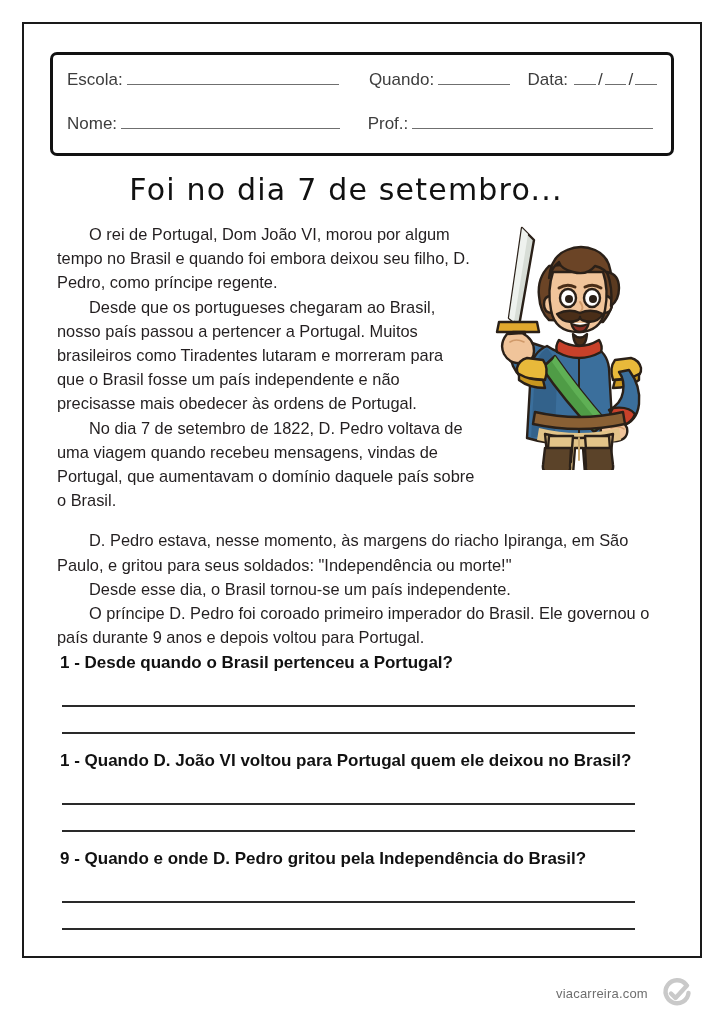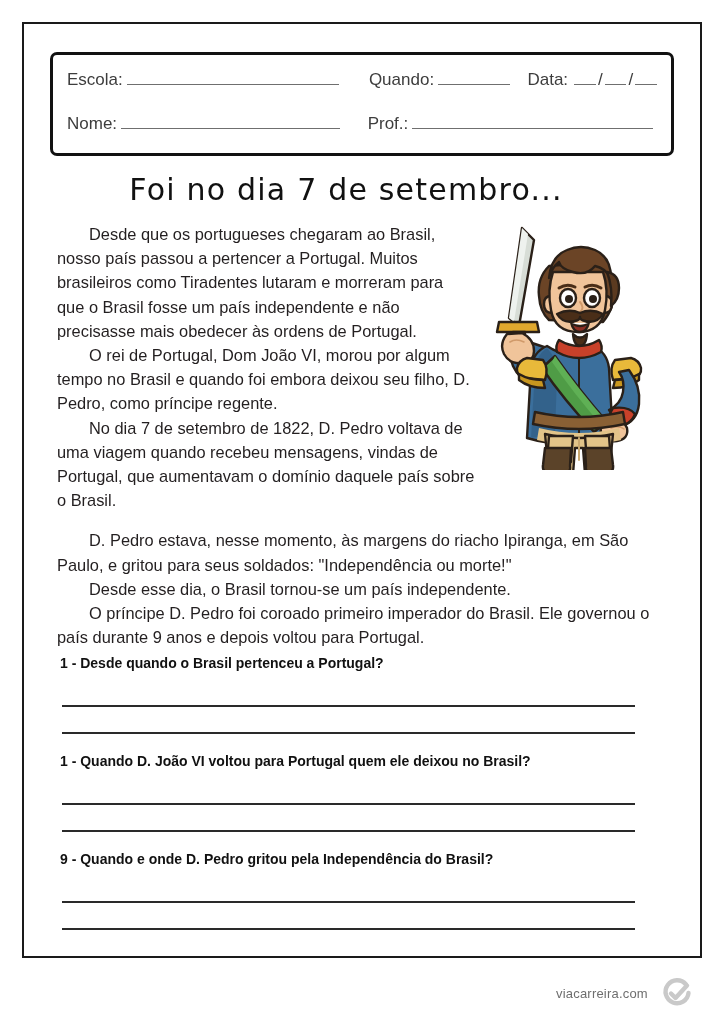--- a/index.html
+++ b/index.html
@@ -114,21 +114,21 @@
 
   
   #questions {
     position: absolute;
     left: 60px;
     top: 652px;
     width: 576px;
   }
   .question-block { margin-bottom: 0; }
   .question-text {
-    font-size: 14px;
+    font-size: 17px;
     font-weight: bold;
     line-height: 22px;
     color: #111111;
     margin: 0 0 6px 0;
   }
   .answer-lines { margin: 0 0 16px 0; }
   .answer-line {
     height: 25px;
     border-bottom: 2px solid #2a2a2a;
     width: 573px;
@@ -264,22 +264,22 @@
         <path d="M62 214 l-2 26 h24 l2 -26 z" fill="#e2c489"></path>
         <path d="M98 214 l2 26 h24 l-2 -26 z" fill="#e2c489"></path>
 
         <path d="M58 226 l26 0 l-1 18 q1 6 -4 6 l-18 0 q-6 0 -5 -7 z" fill="#5b4329"></path>
         <path d="M98 226 l26 0 l2 17 q1 7 -5 7 l-18 0 q-5 0 -4 -6 z" fill="#5b4329"></path>
 
       </g>
     </svg>
   </div>
 
+  <p>O rei de Portugal, Dom João VI, morou por algum tempo no Brasil e quando foi embora deixou seu filho, D. Pedro, como príncipe regente.</p>
   <p>Desde que os portugueses chegaram ao Brasil, nosso país passou a pertencer a Portugal. Muitos brasileiros como Tiradentes lutaram e morreram para que o Brasil fosse um país independente e não precisasse mais obedecer às ordens de Portugal.</p>
-  <p>O rei de Portugal, Dom João VI, morou por algum tempo no Brasil e quando foi embora deixou seu filho, D. Pedro, como príncipe regente.</p>
   <p>No dia 7 de setembro de 1822, D. Pedro voltava de uma viagem quando recebeu mensagens, vindas de Portugal, que aumentavam o domínio daquele país sobre o Brasil.</p>
   <p class="spaced">D. Pedro estava, nesse momento, às margens do riacho Ipiranga, em São Paulo, e gritou para seus soldados: "Independência ou morte!"</p>
   <p>Desde esse dia, o Brasil tornou-se um país independente.</p>
   <p>O príncipe D. Pedro foi coroado primeiro imperador do Brasil. Ele governou o país durante 9 anos e depois voltou para Portugal.</p>
 
 </div>
 
 <div id="questions">
 
   <div class="question-block">

